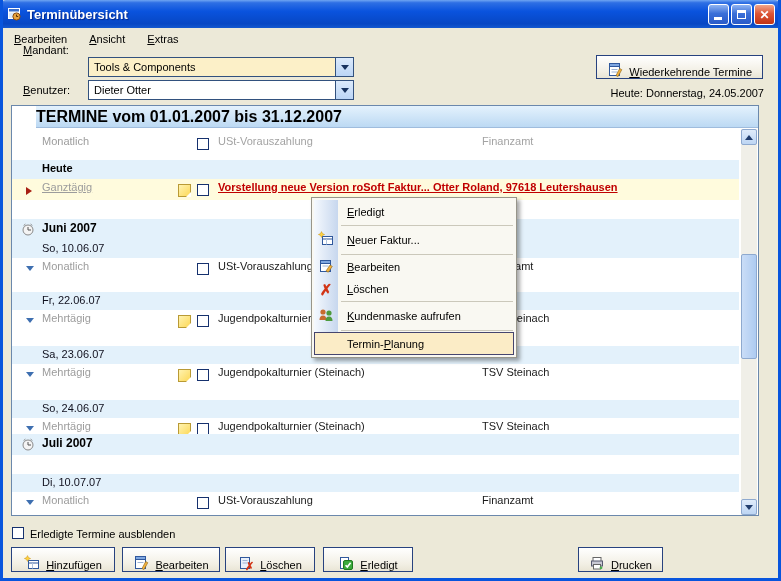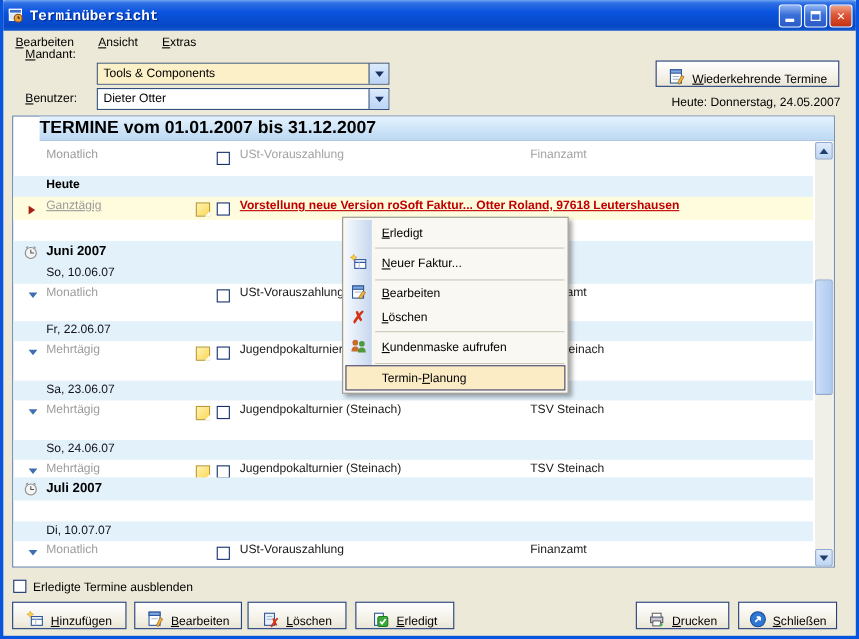--- a/index.html
+++ b/index.html
@@ -9,21 +9,21 @@
     font-family:"Liberation Sans", sans-serif; font-size:11px; color:#000;
     background:#ECE9D8;
     border-left:3px solid #0855DD; border-right:3px solid #0855DD; border-bottom:3px solid #0855DD;
     overflow:hidden;
   }
   
   .titlebar {
     position:absolute; left:-3px; top:0; width:781px; height:28px;
     background:linear-gradient(180deg,#6FA5F2 0%,#2E6FE4 10%,#0A53DE 40%,#0747C4 85%,#1459D0 100%);
     border-radius:6px 6px 0 0;
-    display:flex; align-items:center; padding:0 6px;font-family:Liberation Mono, monospace;
+    display:flex; align-items:center; padding:0 6px;
   }
   .title-text { color:#fff; font-weight:bold; font-size:13px; text-shadow:1px 1px 1px #00268A; margin-left:5px; }
   .win-btns { position:absolute; right:6px; top:4px; display:flex; gap:2px; }
   .wbtn {
     width:21px; height:21px; border:1px solid #fff; border-radius:3px;
     background:linear-gradient(180deg,#8FB4F2,#3A6FD8 45%,#2A5BC8);
     color:#fff; font-size:11px; display:flex; align-items:center; justify-content:center; position:relative;
   }
   .wbtn.close { background:linear-gradient(180deg,#F0A58A,#DD5636 45%,#C33314); }
   .glyph-min { position:absolute; bottom:4px; left:5px; width:8px; height:3px; background:#fff; }
@@ -441,23 +441,14 @@
       <svg width="16" height="16" viewBox="0 0 16 16">
           <rect x="4" y="2.5" width="8" height="4" fill="#fff" stroke="#666"></rect>
           <rect x="2.5" y="6" width="11" height="5" fill="#C9C9D4" stroke="#55586E"></rect>
           <rect x="4.5" y="9.5" width="7" height="4.5" fill="#fff" stroke="#666"></rect>
           <circle cx="12" cy="12.8" r="1.4" fill="#49B04D"></circle>
         </svg>
     </span>
     <span><span></span><span class="u">D</span><span>rucken</span></span>
   </div>
 
-  <div class="btn fbtn b-close">
-    <span style="display:inline-flex;">
-      <svg width="16" height="16" viewBox="0 0 16 16">
-          <circle cx="8" cy="8" r="6.8" fill="#2F77D4" stroke="#1B4C96"></circle>
-          <path d="M5.6 10.4 L10 6 M10 6 H6.9 M10 6 V9.1" stroke="#fff" stroke-width="1.5" fill="none"></path>
-        </svg>
-    </span>
-    <span><span></span><span class="u">S</span><span>chließen</span></span>
-  </div>
 
 </div>
 
 </body></html>

